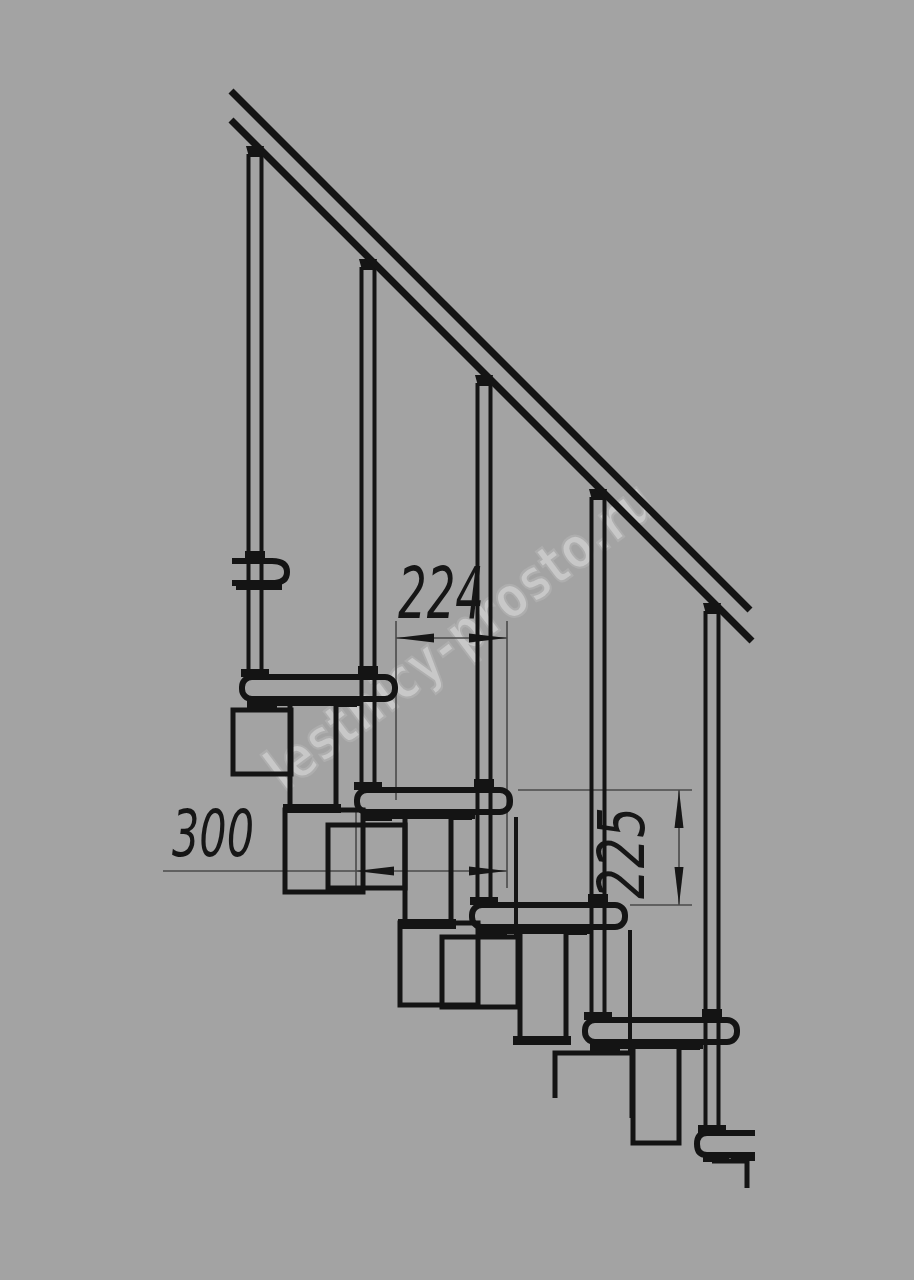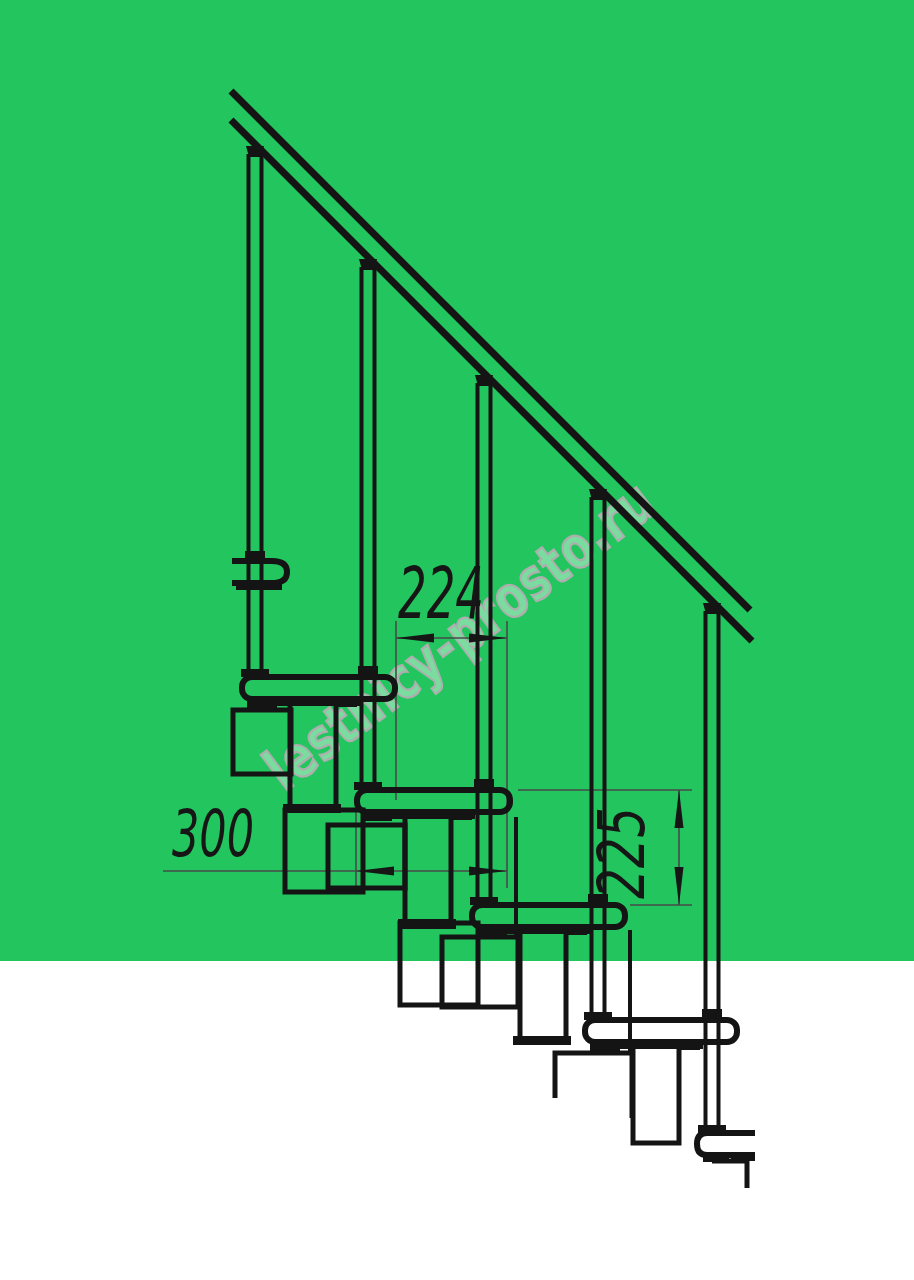--- a/index.html
+++ b/index.html
@@ -2,21 +2,21 @@
 <html><head>
 <meta charset="utf-8">
 <style>
   html, body {
     margin: 0; padding: 0;
     width: 914px; height: 1280px;
     background: #ffffff;
     overflow: hidden;
     font-family: "DejaVu Sans", sans-serif;
   }
-  .stage { position: relative; width: 914px; height: 961px; background:#22c55e; }
+  .stage { position: relative; width: 914px; height: 1280px; background:#a3a3a3; }
   svg { position: absolute; left: 0; top: 0; }
   .struct { stroke: #141414; fill: none; stroke-linecap: butt; }
   .fillblk { fill: #141414; stroke: none; }
   .dimline { stroke: #4a4a4a; stroke-width: 1.6; fill: none; }
   .dimarrow { fill: #161616; stroke: none; }
   .dimtext {
     fill: #161616;
     font-family: "DejaVu Sans", sans-serif;
     font-style: italic;
     font-weight: 400;

